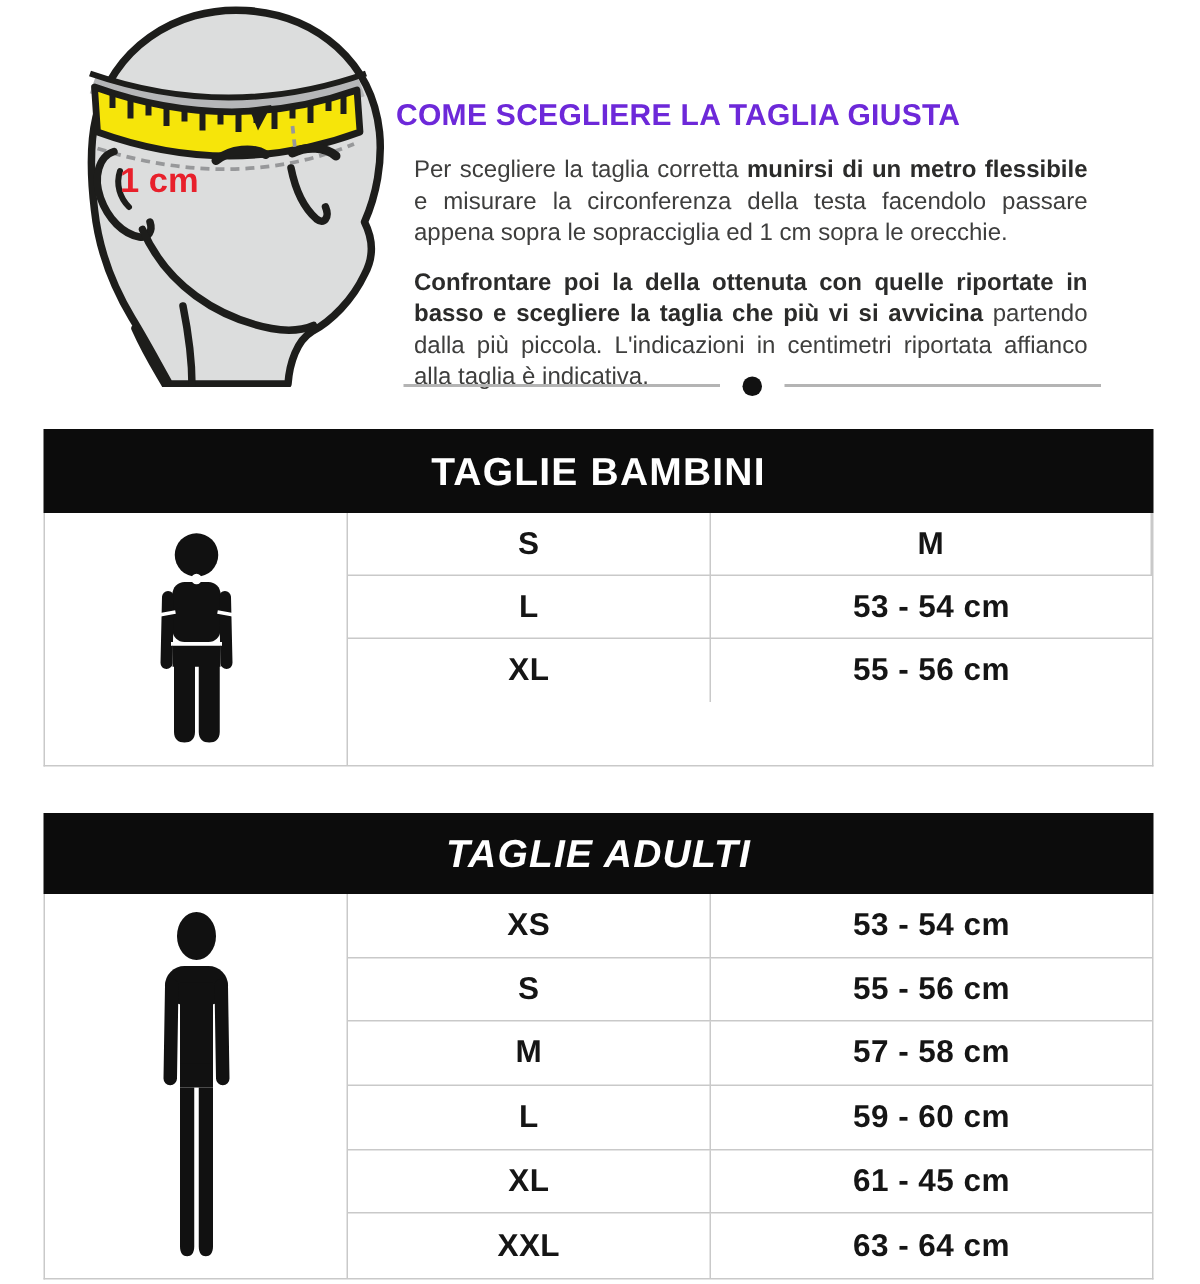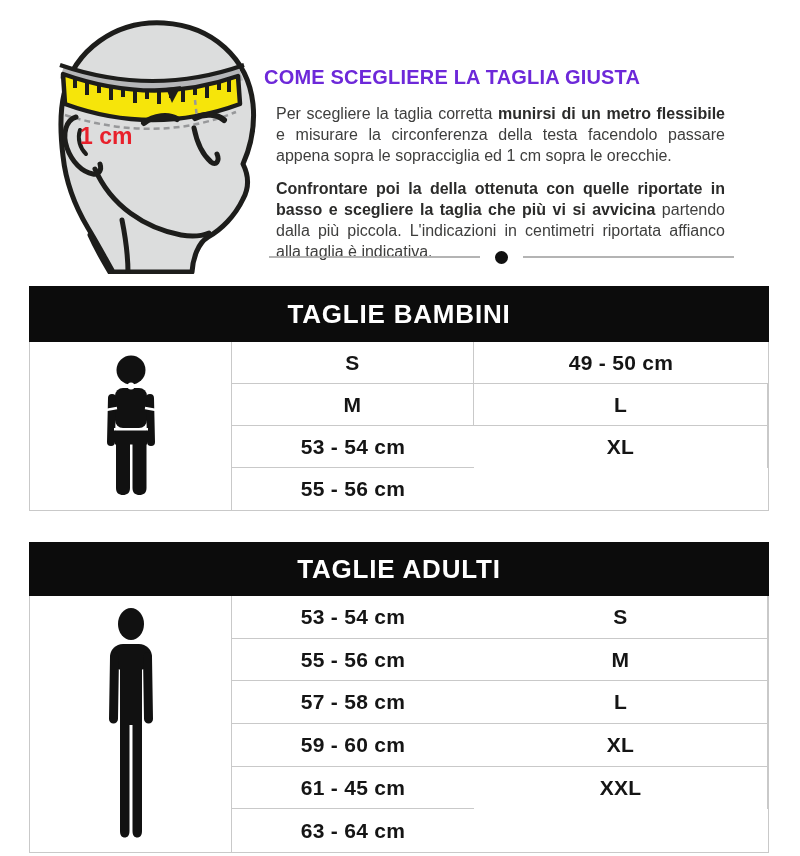--- a/index.html
+++ b/index.html
@@ -1,21 +1,21 @@
 <!DOCTYPE html>
 <html><head>
 <meta charset="utf-8">
 <style>
   html,body{margin:0;padding:0;}
   body{
     width:800px;height:856px;position:relative;background:#ffffff;
     font-family:"Liberation Sans",sans-serif;overflow:hidden;
   }
   
-  .illustration{position:absolute;left:18px;top:16px;width:240px;height:258px;}
+  .illustration{position:absolute;left:18px;top:0;width:240px;height:258px;}
   .intro{position:absolute;left:264px;top:63px;width:473px;}
   .intro-title{
     margin:0 0 11px 0;font-size:20px;line-height:28px;font-weight:800;
     color:#6d28d9;letter-spacing:0.2px;white-space:nowrap;
   }
   .intro-par{
     margin:12px;font-size:16px;line-height:21px;text-align:justify;color:#3e3e3d;
   }
   .intro-par strong{color:#2b2b2a;font-weight:700;}
   .divider{
@@ -26,21 +26,21 @@
   .divider .dot{width:13px;height:13px;border-radius:50%;background:#111;margin:0 15px;}
   
   .stable{position:absolute;left:29px;width:740px;}
   #table-bambini{top:286px;}
   #table-adulti{top:542px;}
   .stable-header{
     background:#0c0c0c;color:#ffffff;display:flex;align-items:center;justify-content:center;
     font-size:26px;font-weight:800;letter-spacing:0.8px;
   }
   #table-bambini .stable-header{height:56px;}
-  #table-adulti  .stable-header{height:54px;}
+  #table-adulti  .stable-header{height:54px;font-style:italic;}
   .stable-body{
     display:grid;grid-template-columns:202px 242px 294px;
     border:1px solid #c9c9c9;border-top:none;box-sizing:border-box;background:#fff;
   }
   #table-bambini .stable-body{grid-auto-rows:42px;}
   #table-adulti  .stable-body{grid-auto-rows:42.7px;}
   .icon-cell{
     grid-column:1;display:flex;align-items:center;justify-content:center;
     border-right:1px solid #c9c9c9;
   }
@@ -112,21 +112,20 @@
         <path d="M9 44 L8 88 M47 44 L48 88" stroke="#111" stroke-width="8" stroke-linecap="round" fill="none"></path>
         <path d="M3 56 L14 54 M53 56 L42 54" stroke="#fff" stroke-width="2.5" fill="none"></path>
         <circle cx="28" cy="32" r="3.5" fill="#fff"></circle>
         <rect x="11" y="74" width="34" height="2.5" fill="#fff"></rect>
         <rect x="12" y="76.5" width="32" height="14" fill="#111"></rect>
         <path d="M13 90 L27 90 L27 134 C27 139 24 141 20 141 C16 141 13 139 13 134 Z
                  M29.5 90 L43.5 90 L43.5 134 C43.5 139 40.5 141 36.5 141 C32.5 141 29.5 139 29.5 134 Z" fill="#111"></path>
       </svg>
     </div>
     <div class="size-cell">S</div>
-    <div class="range-cell">49 - 50 cm</div>
     <div class="size-cell">M</div>
     <div class="size-cell">L</div>
     <div class="range-cell">53 - 54 cm</div>
     <div class="size-cell">XL</div>
     <div class="range-cell">55 - 56 cm</div>
   </div>
 </div>
 
 <div class="stable" id="table-adulti">
   <div class="stable-header">TAGLIE ADULTI</div>
@@ -135,20 +134,21 @@
       <svg width="60" height="234" viewBox="0 0 60 234">
         <ellipse cx="30" cy="17" rx="13" ry="16" fill="#111"></ellipse>
         <rect x="9" y="37" width="42" height="26" rx="13" fill="#111"></rect>
         <rect x="19" y="48" width="22" height="58" fill="#111"></rect>
         <path d="M13.5 50 L12.5 112 M46.5 50 L47.5 112" stroke="#111" stroke-width="9" stroke-linecap="round" fill="none"></path>
         <rect x="19" y="102" width="22" height="16" fill="#111"></rect>
         <path d="M19 118 L28.5 118 L28.5 224 C28.5 228.5 26.5 230.5 23.8 230.5 C21 230.5 19 228.5 19 224 Z
                  M31.5 118 L41 118 L41 224 C41 228.5 39 230.5 36.2 230.5 C33.5 230.5 31.5 228.5 31.5 224 Z" fill="#111"></path>
       </svg>
     </div>
+    <div class="size-cell">XS</div>
     <div class="range-cell">53 - 54 cm</div>
     <div class="size-cell">S</div>
     <div class="range-cell">55 - 56 cm</div>
     <div class="size-cell">M</div>
     <div class="range-cell">57 - 58 cm</div>
     <div class="size-cell">L</div>
     <div class="range-cell">59 - 60 cm</div>
     <div class="size-cell">XL</div>
     <div class="range-cell">61 - 45 cm</div>
     <div class="size-cell">XXL</div>

